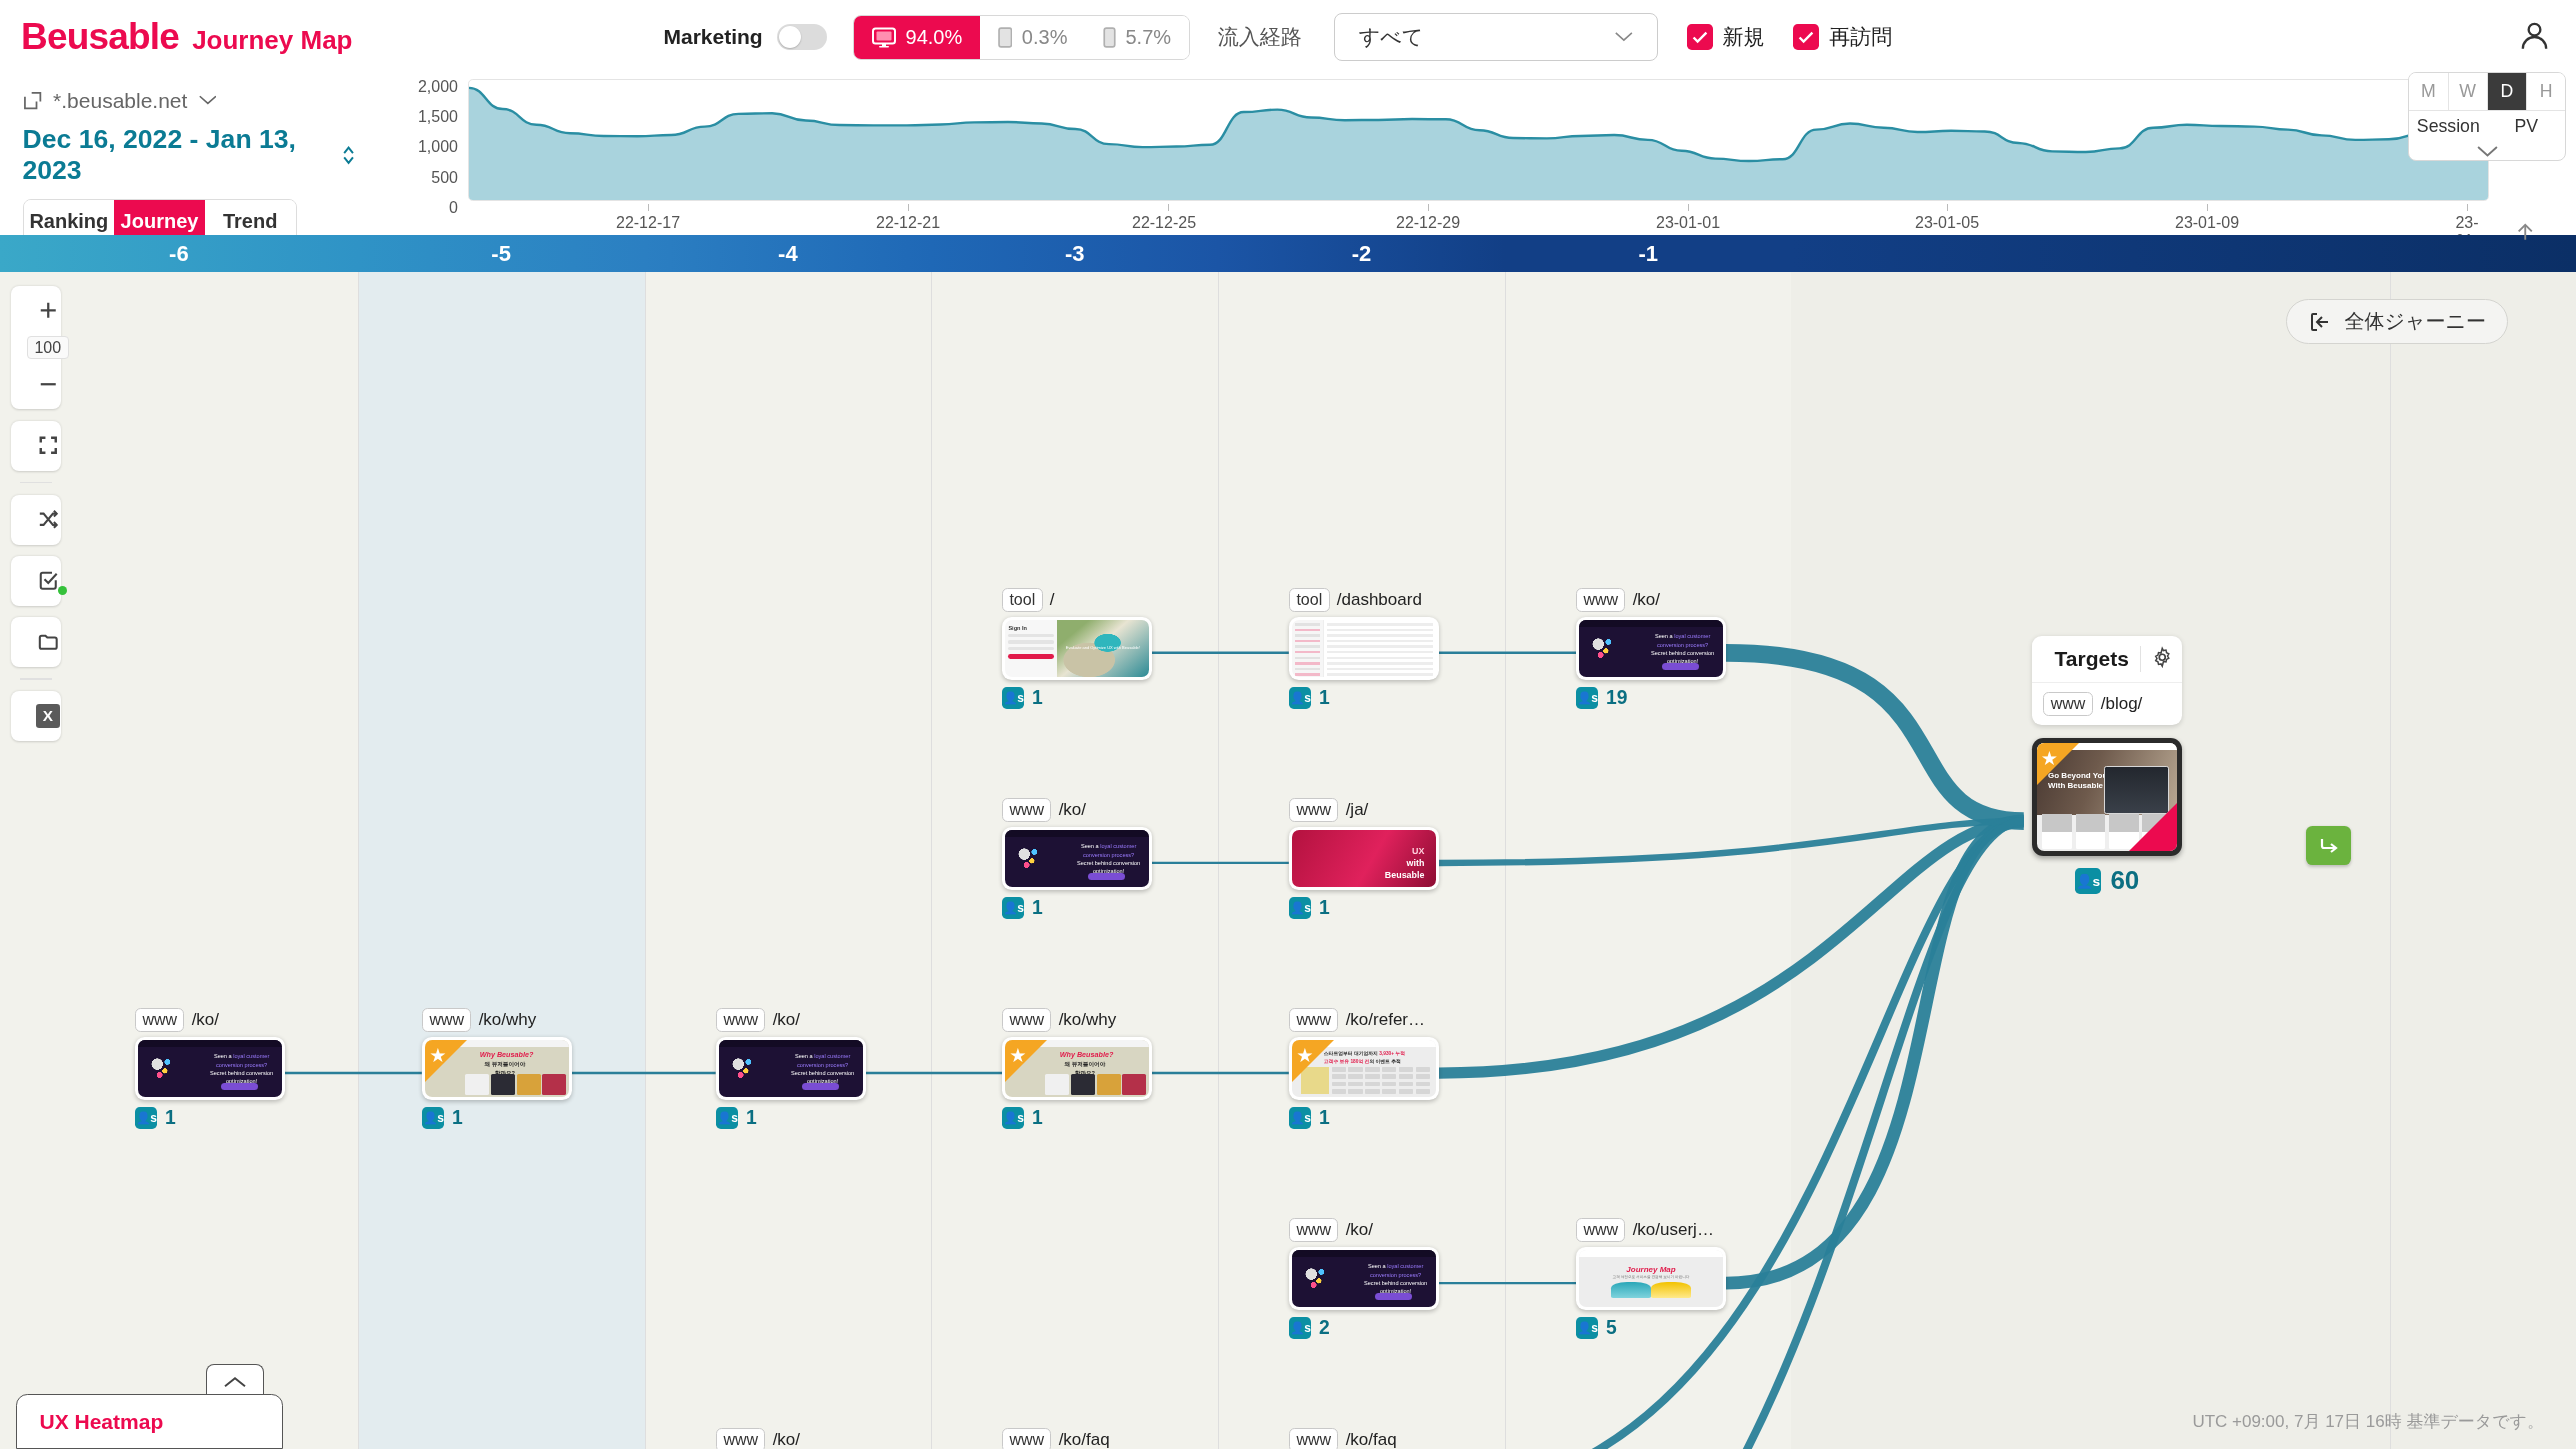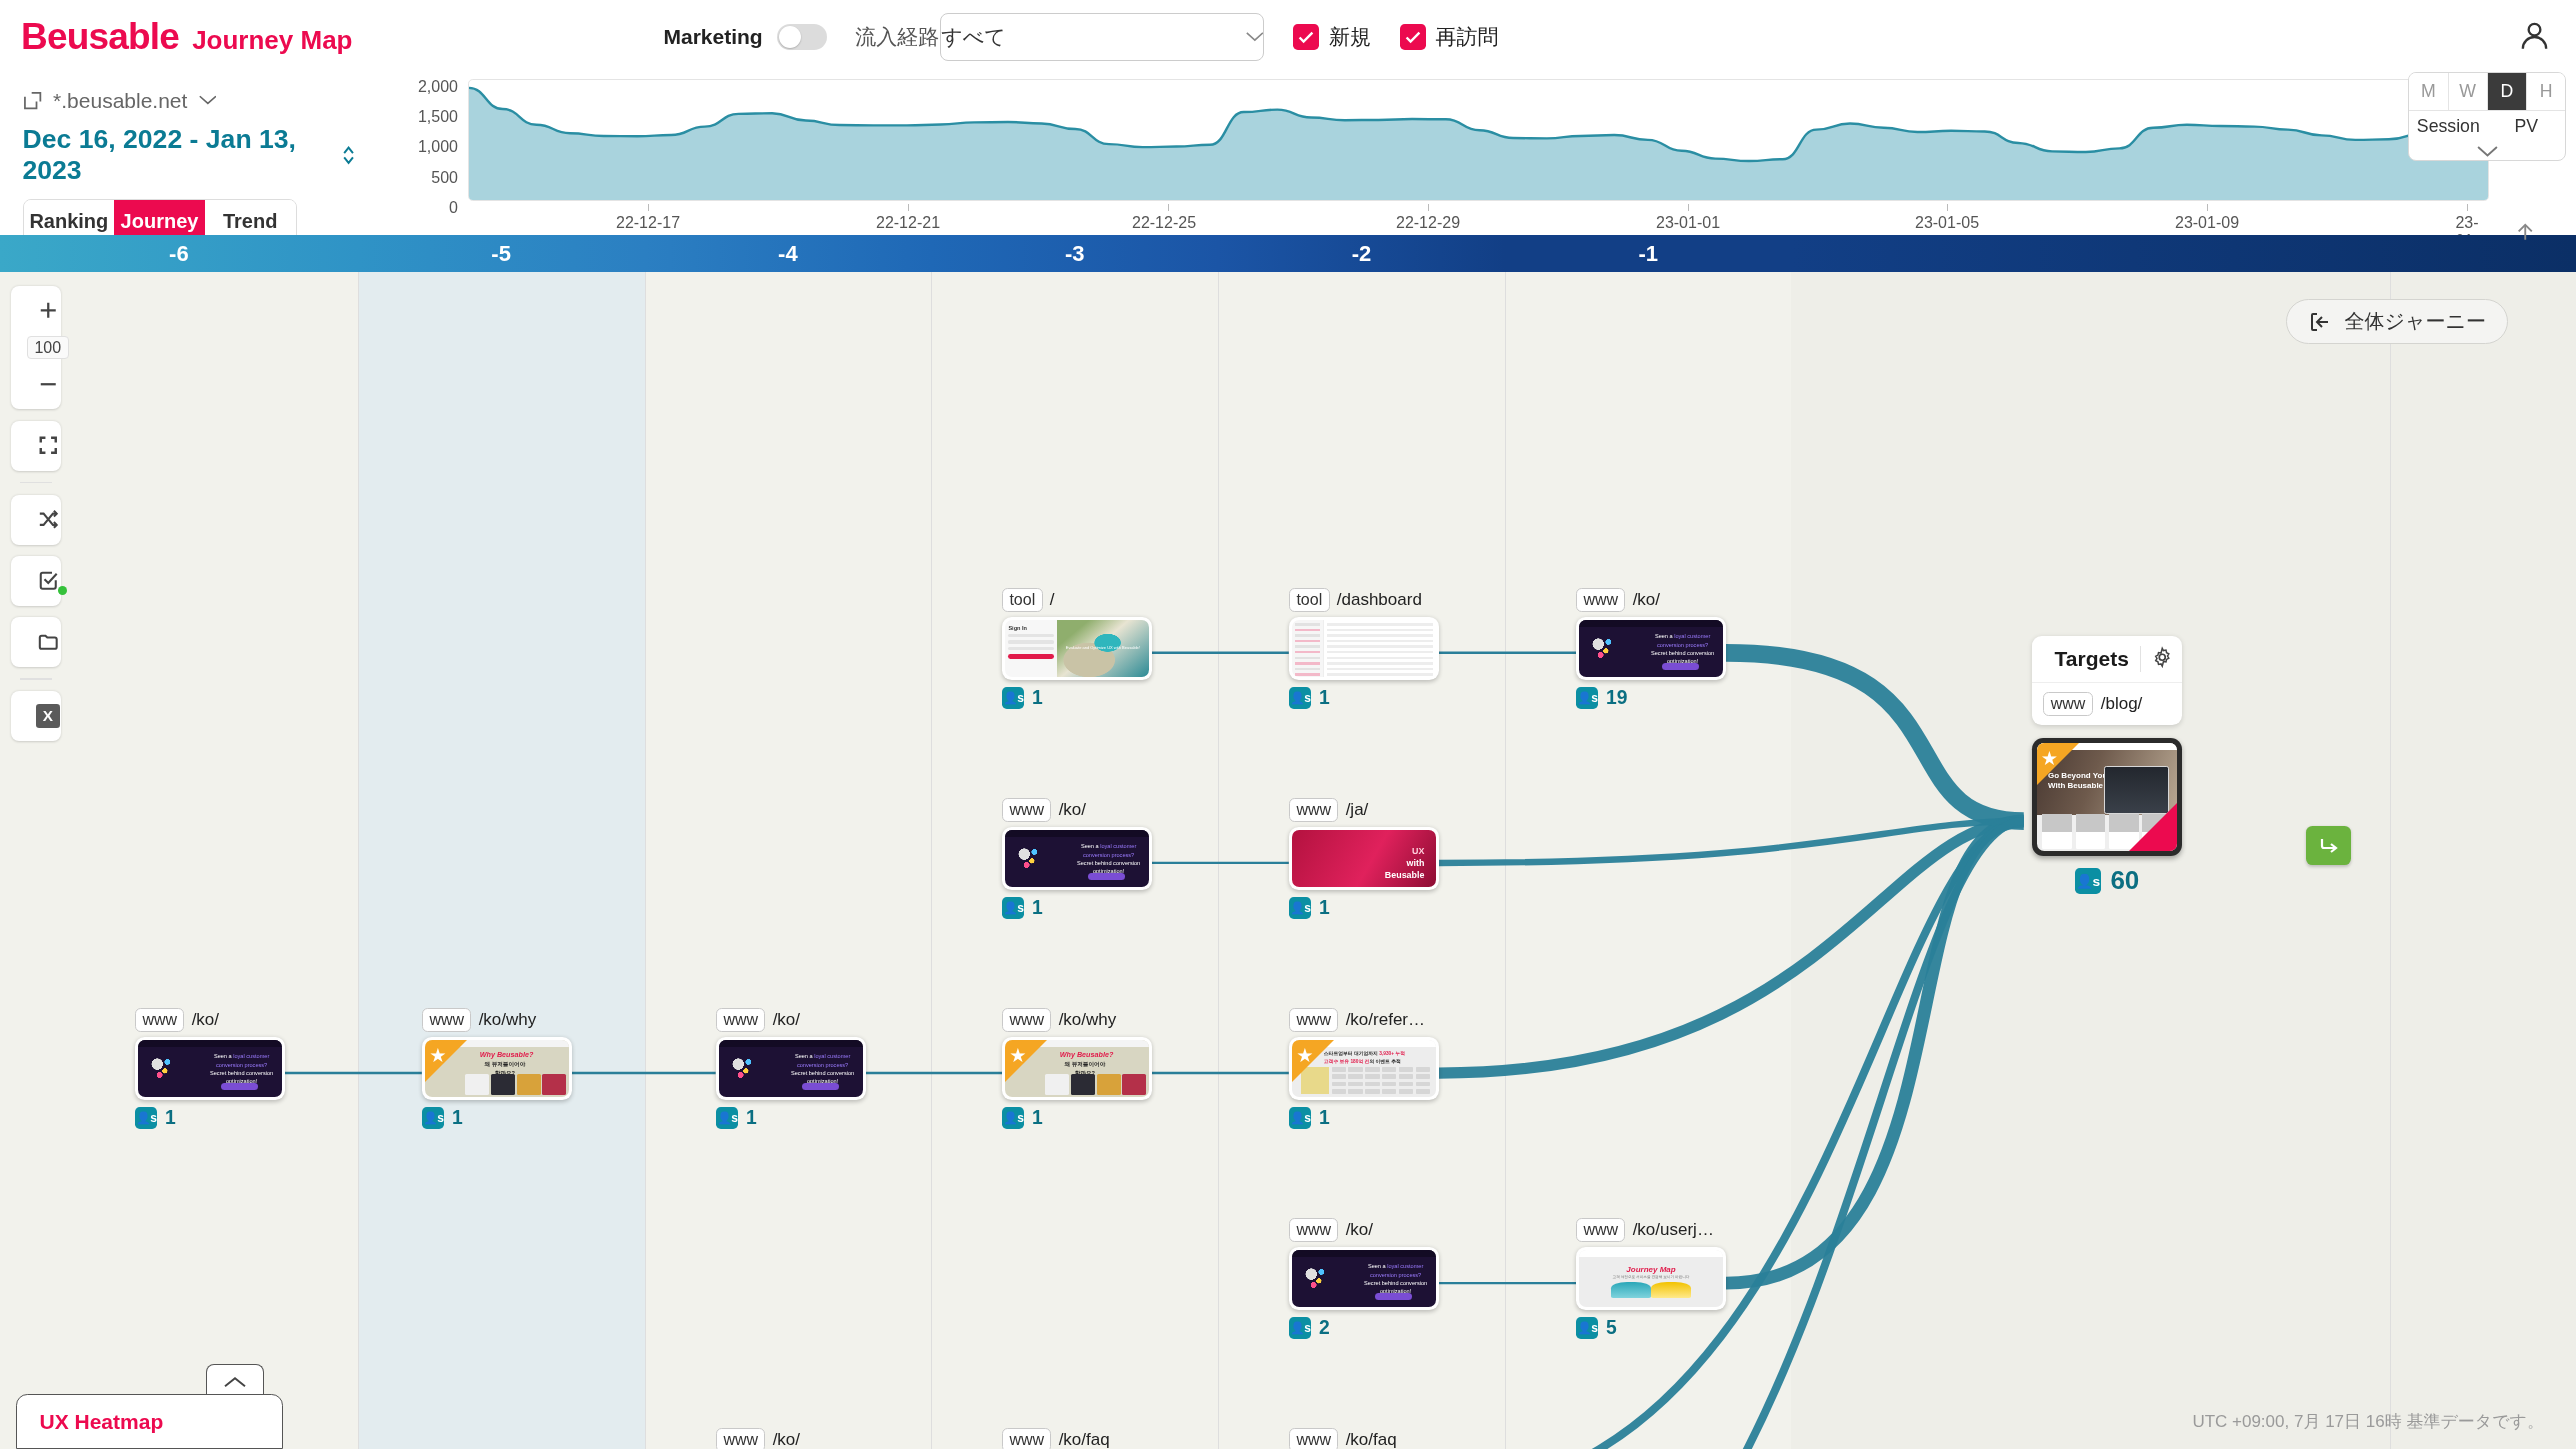--- a/index.html
+++ b/index.html
@@ -20,23 +20,23 @@
     border-radius:50%; background:#fff; box-shadow:0 0.8px 1.6px rgba(0,0,0,.25); }
 
   .devgroup { display:flex; margin-left:26px; border:0.8px solid #d8d8d8;
     border-radius:8px; overflow:hidden; height:45px; }
   .devbtn { display:flex; align-items:center; gap:9.7px; padding:0 17.7px;
     font-size:20px; color:#888; background:#fff; height:100%; }
   .devbtn.active { background:#ec0a4f; color:#fff; }
   .dev-ic { display:block; }
 
   .inflow-label { font-size:21px; color:#555; margin-left:28px; }
-  .select { margin-left:1px; width:324px; height:48px; border:0.8px solid #ccc;
+  .select { margin-left:32px; width:324px; height:48px; border:0.8px solid #ccc;
     border-radius:8px; background:#fff; display:flex; align-items:center;
-    padding:0 0; font-size:21px; color:#333; justify-content:space-between; }
+    padding:0 24px; font-size:21px; color:#333; justify-content:space-between; }
   .chev { width:17.7px; height:9.7px; }
 
   .cbwrap { display:flex; align-items:center; gap:9.7px; margin-left:29px; }
   .cbox { width:26px; height:26px; border-radius:4.8px; background:#ec0a4f;
     display:flex; align-items:center; justify-content:center; }
   .cblabel { font-size:21px; color:#222; }
   .person { margin-left:auto; margin-right:24px; }
 
   
   .leftpanel { position:absolute; left:0; top:74px; width:378px; height:161px;
@@ -265,20 +265,43 @@
   <div class="logo-wrap">
     <span class="logo-b">Beusable</span>
     <span class="logo-sub">Journey Map</span>
   </div>
 
   <span class="mk-label">Marketing</span>
   <div class="toggle">
     <div class="knob"></div>
   </div>
 
+  <div class="devgroup">
+    <div class="devbtn active">
+      <svg class="dev-ic" width="24" height="21" viewBox="0 0 24 20">
+        <rect x="1" y="1" width="22" height="15" rx="2.5" fill="none" stroke="#fff" stroke-width="2"></rect>
+        <rect x="4.5" y="4" width="15" height="9" rx="1" fill="#ff8fb0"></rect>
+        <rect x="10" y="16" width="4" height="3" fill="#fff"></rect>
+        <rect x="7" y="18.5" width="10" height="1.6" rx="0.8" fill="#fff"></rect>
+      </svg>
+      <span>94.0%</span>
+    </div>
+    <div class="devbtn">
+      <svg class="dev-ic" width="14.5" height="21" viewBox="0 0 14 20">
+        <rect x="1" y="1" width="12" height="18" rx="2" fill="#e3e3e3" stroke="#b0b0b0" stroke-width="1.6"></rect>
+      </svg>
+      <span>0.3%</span>
+    </div>
+    <div class="devbtn">
+      <svg class="dev-ic" width="13" height="21" viewBox="0 0 12 20">
+        <rect x="1" y="1" width="10" height="18" rx="2" fill="#e3e3e3" stroke="#b0b0b0" stroke-width="1.6"></rect>
+      </svg>
+      <span>5.7%</span>
+    </div>
+  </div>
 
   <span class="inflow-label">流入経路</span>
   <div class="select">
     <span>すべて</span>
     <svg class="chev" viewBox="0 0 22 12">
       <path d="M1 1 L11 10 L21 1" fill="none" stroke="#888" stroke-width="2"></path>
     </svg>
   </div>
 
   <div class="cbwrap">

